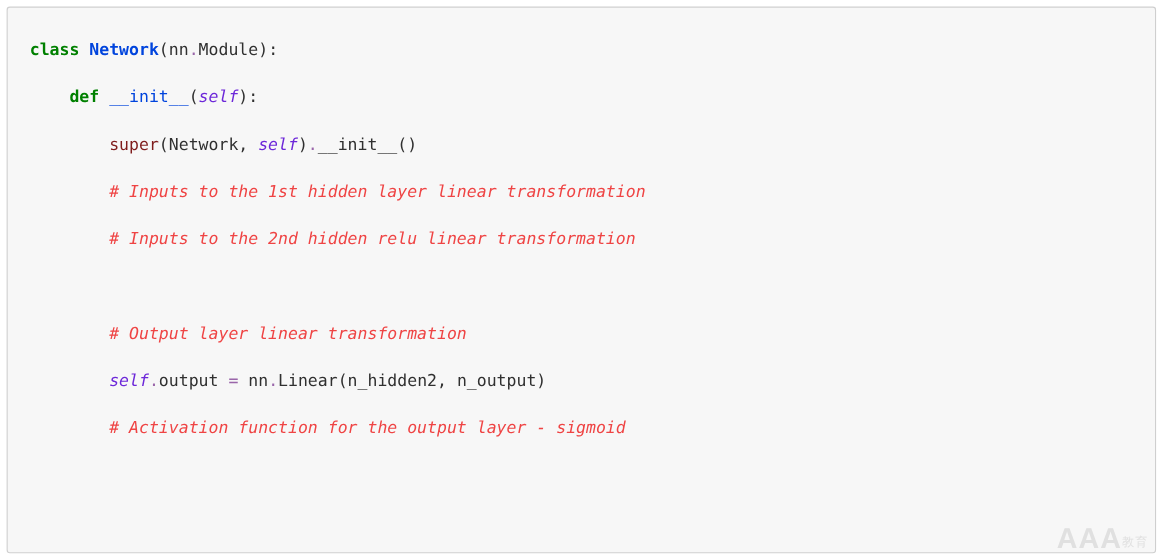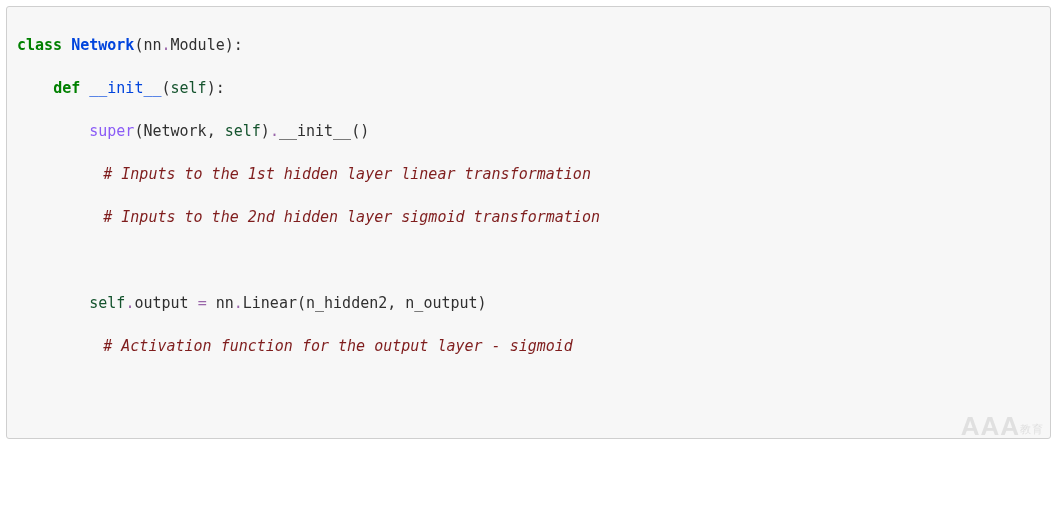--- a/index.html
+++ b/index.html
@@ -7,39 +7,39 @@
     padding: 0;
     background: #ffffff;
     width: 1057px;
     height: 509px;
     overflow: hidden;
   }
   .code-container {
     box-sizing: border-box;
     margin: 6px;
     width: 1045px;
-    height: 433px;
+    height: 497px;
     border: 1px solid #cfcfcf;
     border-radius: 3px;
     background: #f7f7f7;
-    padding: 6px 10px 8px 10px;
+    padding: 6px 10px 8px 20px;
     font-family: "DejaVu Sans Mono", Menlo, Consolas, "Liberation Mono", monospace;
     font-size: 15px;
     line-height: 21.5px;
     color: #303030;
     white-space: pre;
     position: relative;
   }
   .kw  { color: #008000; font-weight: bold; }      
   .cls { color: #0044dd; font-weight: bold; }      
   .fn  { color: #0044dd; }                         
-  .slf { color: #14532d; }                         
-  .call{ color: #8b5cf6; text-align: center; }                         
+  .slf { color: #6d28d9; font-style: italic; }                         
+  .call{ color: #7f1d1d; text-align: center; }                         
   .op  { color: #9a66aa; }                         
-  .cmt { color: #7f1d1d; font-style: italic; margin-left: 14px; }     
+  .cmt { color: #ef4444; font-style: italic; }     
   .txt { color: #303030; }
   .watermark {
     position: absolute;
     right: 6px;
     bottom: -2px;
     font-family: Arial, sans-serif;
     font-size: 26px;
     font-weight: 700;
     color: rgba(180,180,180,0.35);
     letter-spacing: 1px;
@@ -52,22 +52,23 @@
   }
 </style>
 </head>
 <body>
 
 <div class="code-container">
 <div><span class="kw">class</span><span> </span><span class="cls">Network</span><span class="txt">(</span><span class="txt">nn</span><span class="op">.</span><span class="txt">Module</span><span class="txt">)</span><span class="txt">:</span></div>
 <div><span>    </span><span class="kw">def</span><span> </span><span class="fn">__init__</span><span class="txt">(</span><span class="slf">self</span><span class="txt">)</span><span class="txt">:</span></div>
 <div><span>        </span><span class="call">super</span><span class="txt">(</span><span class="txt">Network</span><span class="txt">,</span><span> </span><span class="slf">self</span><span class="txt">)</span><span class="op">.</span><span class="txt">__init__</span><span class="txt">()</span></div>
 <div><span>        </span><span class="cmt"># Inputs to the 1st hidden layer linear transformation</span></div>
-<div><span>        </span><span class="cmt"># Inputs to the 2nd hidden layer sigmoid transformation</span></div>
+<div><span>        </span><span class="cmt"># Inputs to the 2nd hidden relu linear transformation</span></div>
 <div><span>        </span></div>
+<div><span>        </span><span class="cmt"># Output layer linear transformation</span></div>
 <div><span>        </span><span class="slf">self</span><span class="op">.</span><span class="txt">output</span><span> </span><span class="op">=</span><span> </span><span class="txt">nn</span><span class="op">.</span><span class="txt">Linear</span><span class="txt">(</span><span class="txt">n_hidden2</span><span class="txt">,</span><span> </span><span class="txt">n_output</span><span class="txt">)</span></div>
 <div><span>        </span><span class="cmt"># Activation function for the output layer - sigmoid</span></div>
 
 
 
 
 
 
 
 

